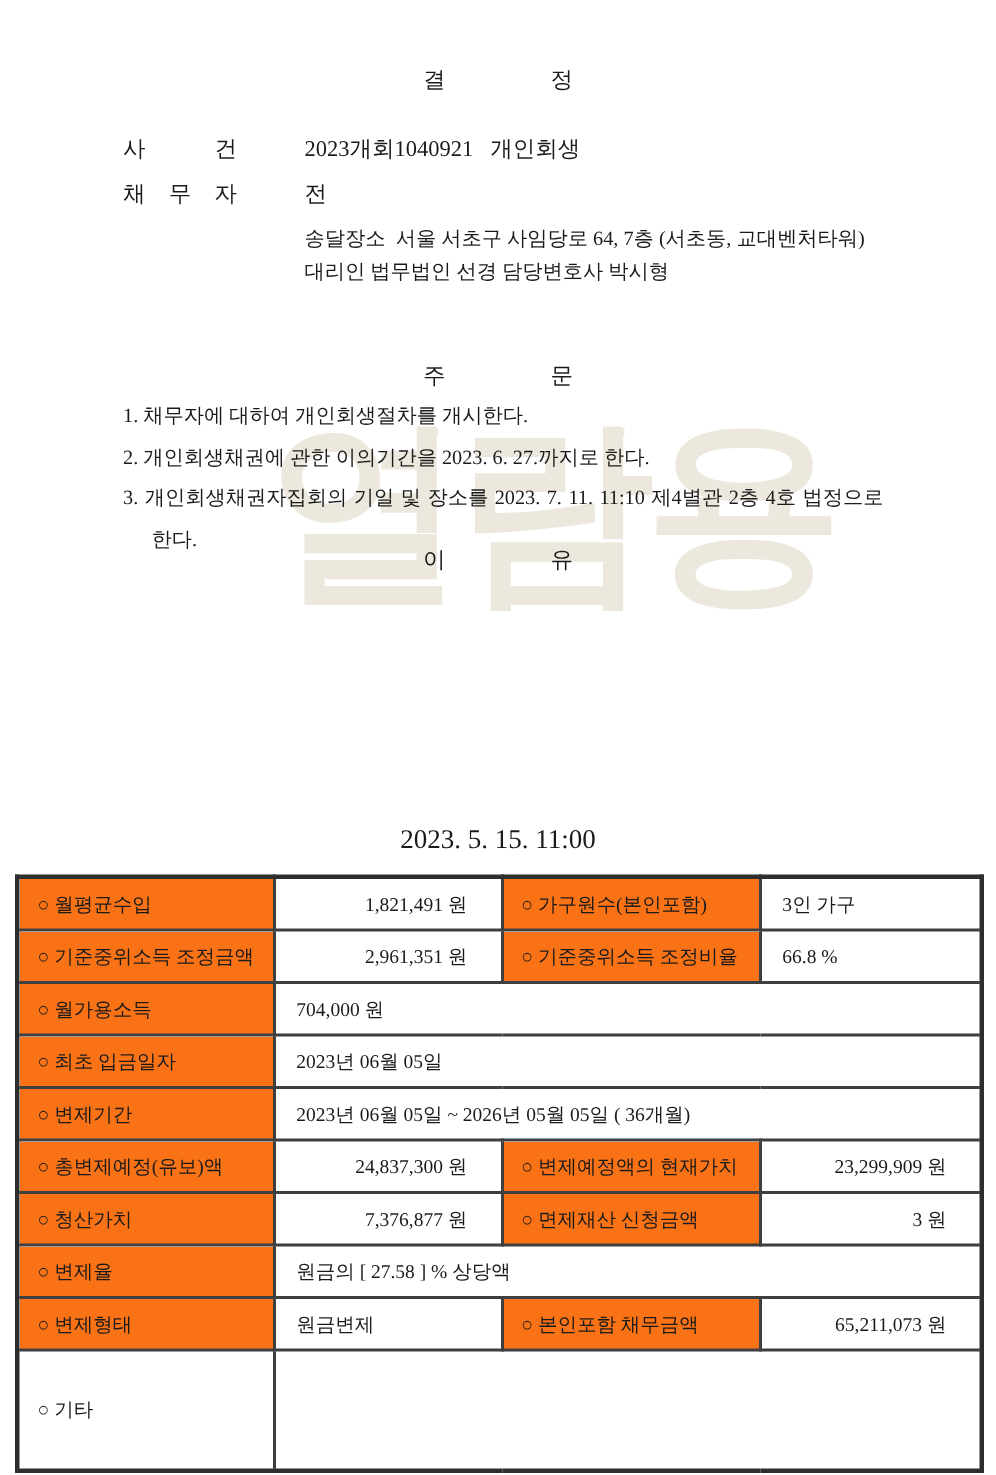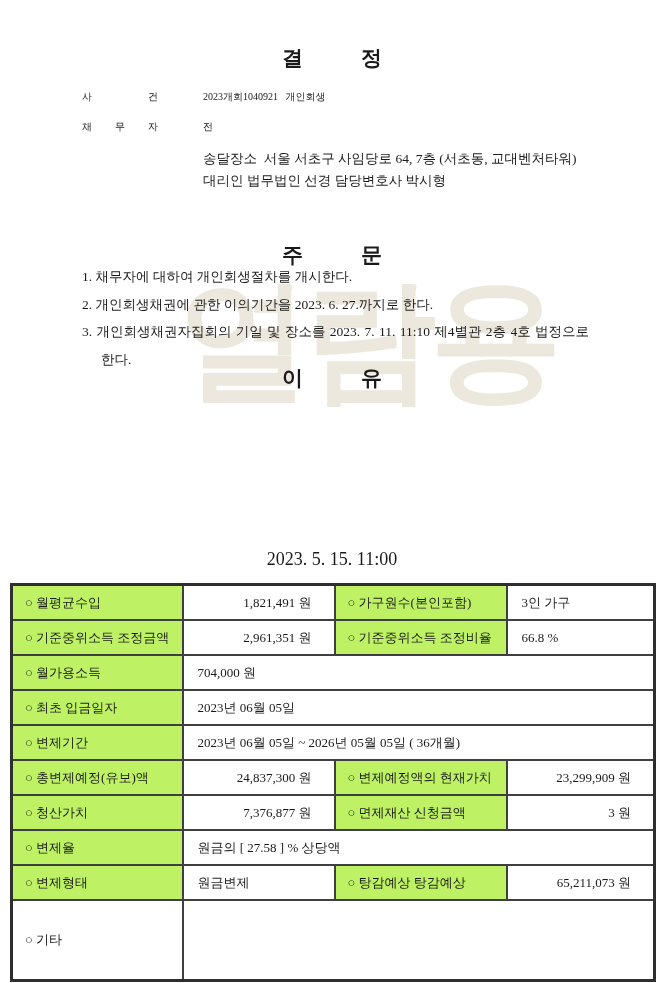--- a/index.html
+++ b/index.html
@@ -30,28 +30,28 @@
   .court-title {
     left:0; right:0; top:8px;
     margin:0 auto; width:228px;
     font-size:20px; font-weight:bold;
     text-align:justify; text-align-last:justify;
     white-space:normal;
   }
   .section-heading {
     left:0; right:0;
     margin:0 auto; width:100px;
-    font-size:21px; font-weight:bold;
+    font-size:15px; font-weight:normal;
     text-align:justify; text-align-last:justify;
   }
   .h-decision { top:44px; }
   .h-order    { top:241px; }
   .h-reason   { top:364px; }
 
-  .meta-line { left:82px; font-size:10px; display:flex; }
+  .meta-line { left:82px; font-size:15px; display:flex; }
   .meta-label {
     width:76px; flex:0 0 76px;
     text-align:justify; text-align-last:justify;
   }
   .meta-value { margin-left:45px; white-space:pre; }
 
   .addr-line { left:203px; font-size:13.5px; white-space:pre; }
 
   .order-list { left:82px; top:263px; width:507px; font-size:13.5px; }
   .order-item {
@@ -78,21 +78,21 @@
     border:3px solid #2e2e2e;
     font-size:13px;
   }
   .info-table td {
     border:2px solid #3f3f3f;
     height:31px;
     vertical-align:middle;
     overflow:hidden;
     white-space:pre;
   }
-  td.lbl      { background:#bef264; padding-left:12px; }
+  td.lbl      { background:#f97316; padding-left:12px; }
   td.lbl-plain{ background:#ffffff; padding-left:12px; }
   td.val-l    { background:#ffffff; padding-left:14px; text-align:left; }
   td.val-r    { background:#ffffff; padding-right:22px; text-align:right; }
   tr.row-tall td { height:76px; }
 </style>
 </head>
 <body>
 
 <div class="page">
 
@@ -171,21 +171,21 @@
         <td class="lbl">○ 면제재산 신청금액</td>
         <td class="val-r">3 원</td>
       </tr>
       <tr>
         <td class="lbl">○ 변제율</td>
         <td class="val-l" colspan="3">원금의 [ 27.58 ] % 상당액</td>
       </tr>
       <tr>
         <td class="lbl">○ 변제형태</td>
         <td class="val-l">원금변제</td>
-        <td class="lbl">○ 탕감예상 탕감예상</td>
+        <td class="lbl">○ 본인포함 채무금액</td>
         <td class="val-r">65,211,073 원</td>
       </tr>
       <tr class="row-tall">
         <td class="lbl-plain">○ 기타</td>
         <td class="val-l" colspan="3"></td>
       </tr>
     </tbody>
   </table>
 
 </div>

